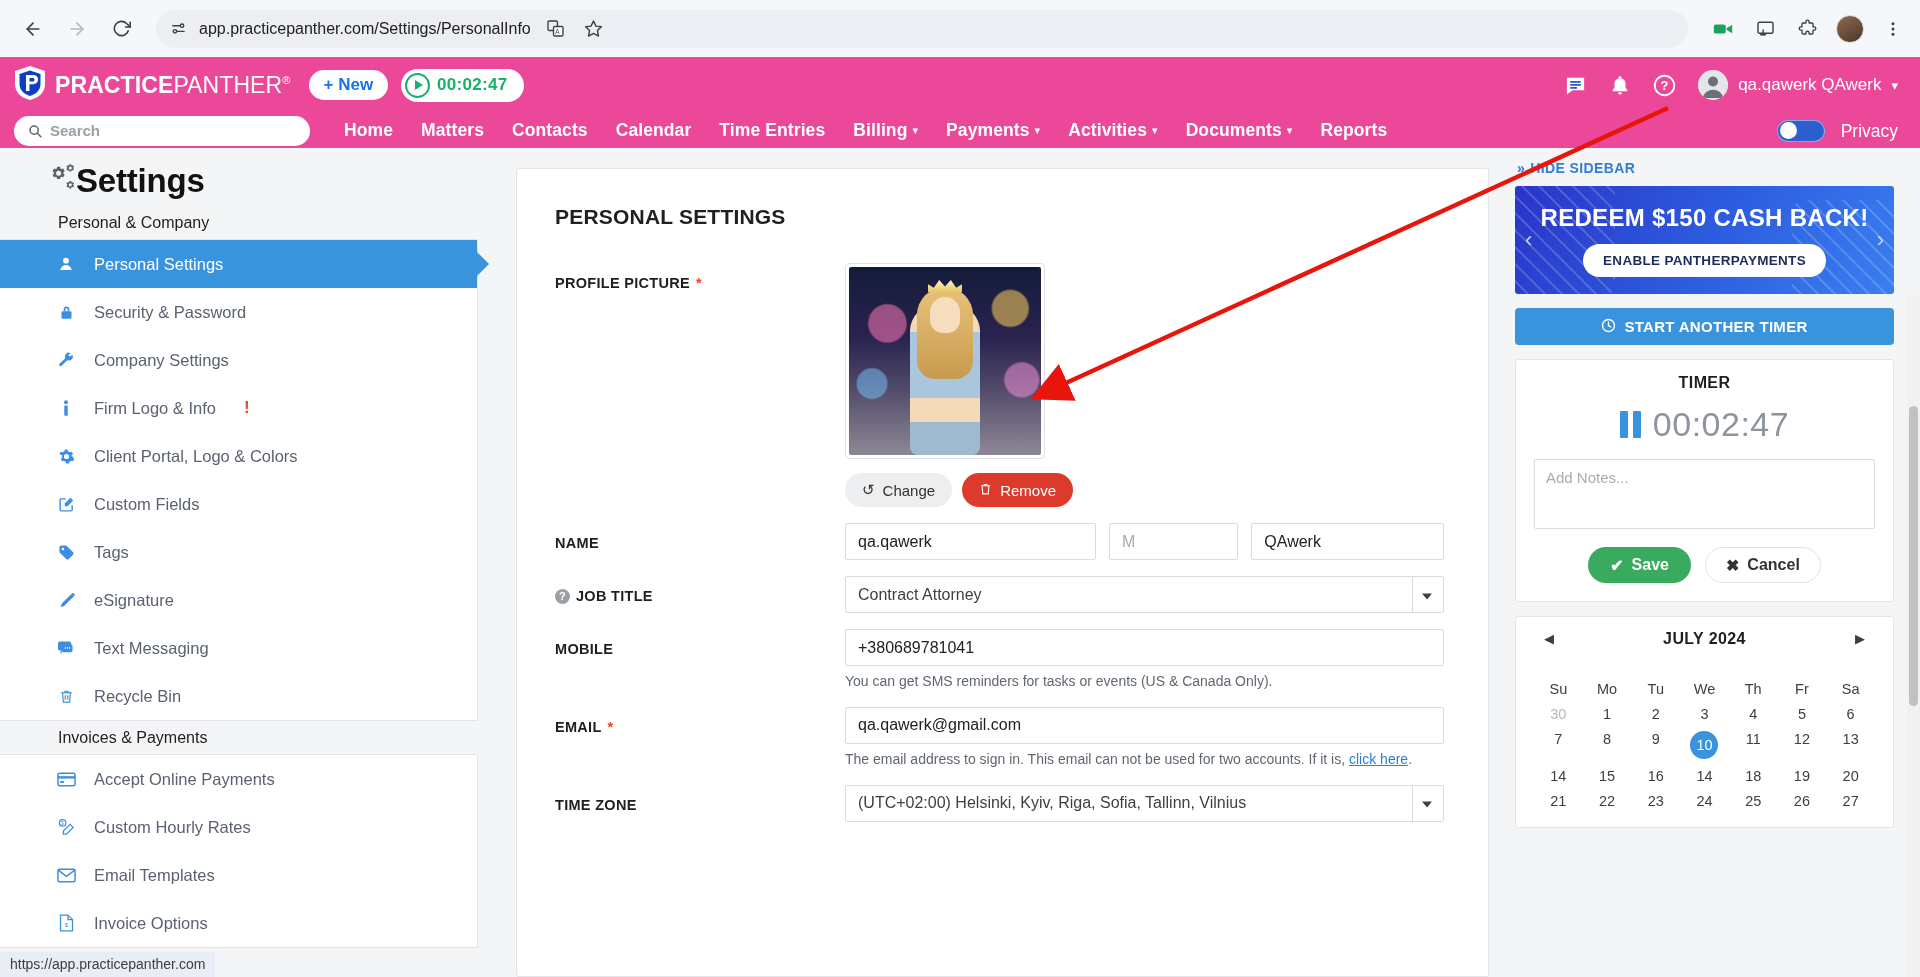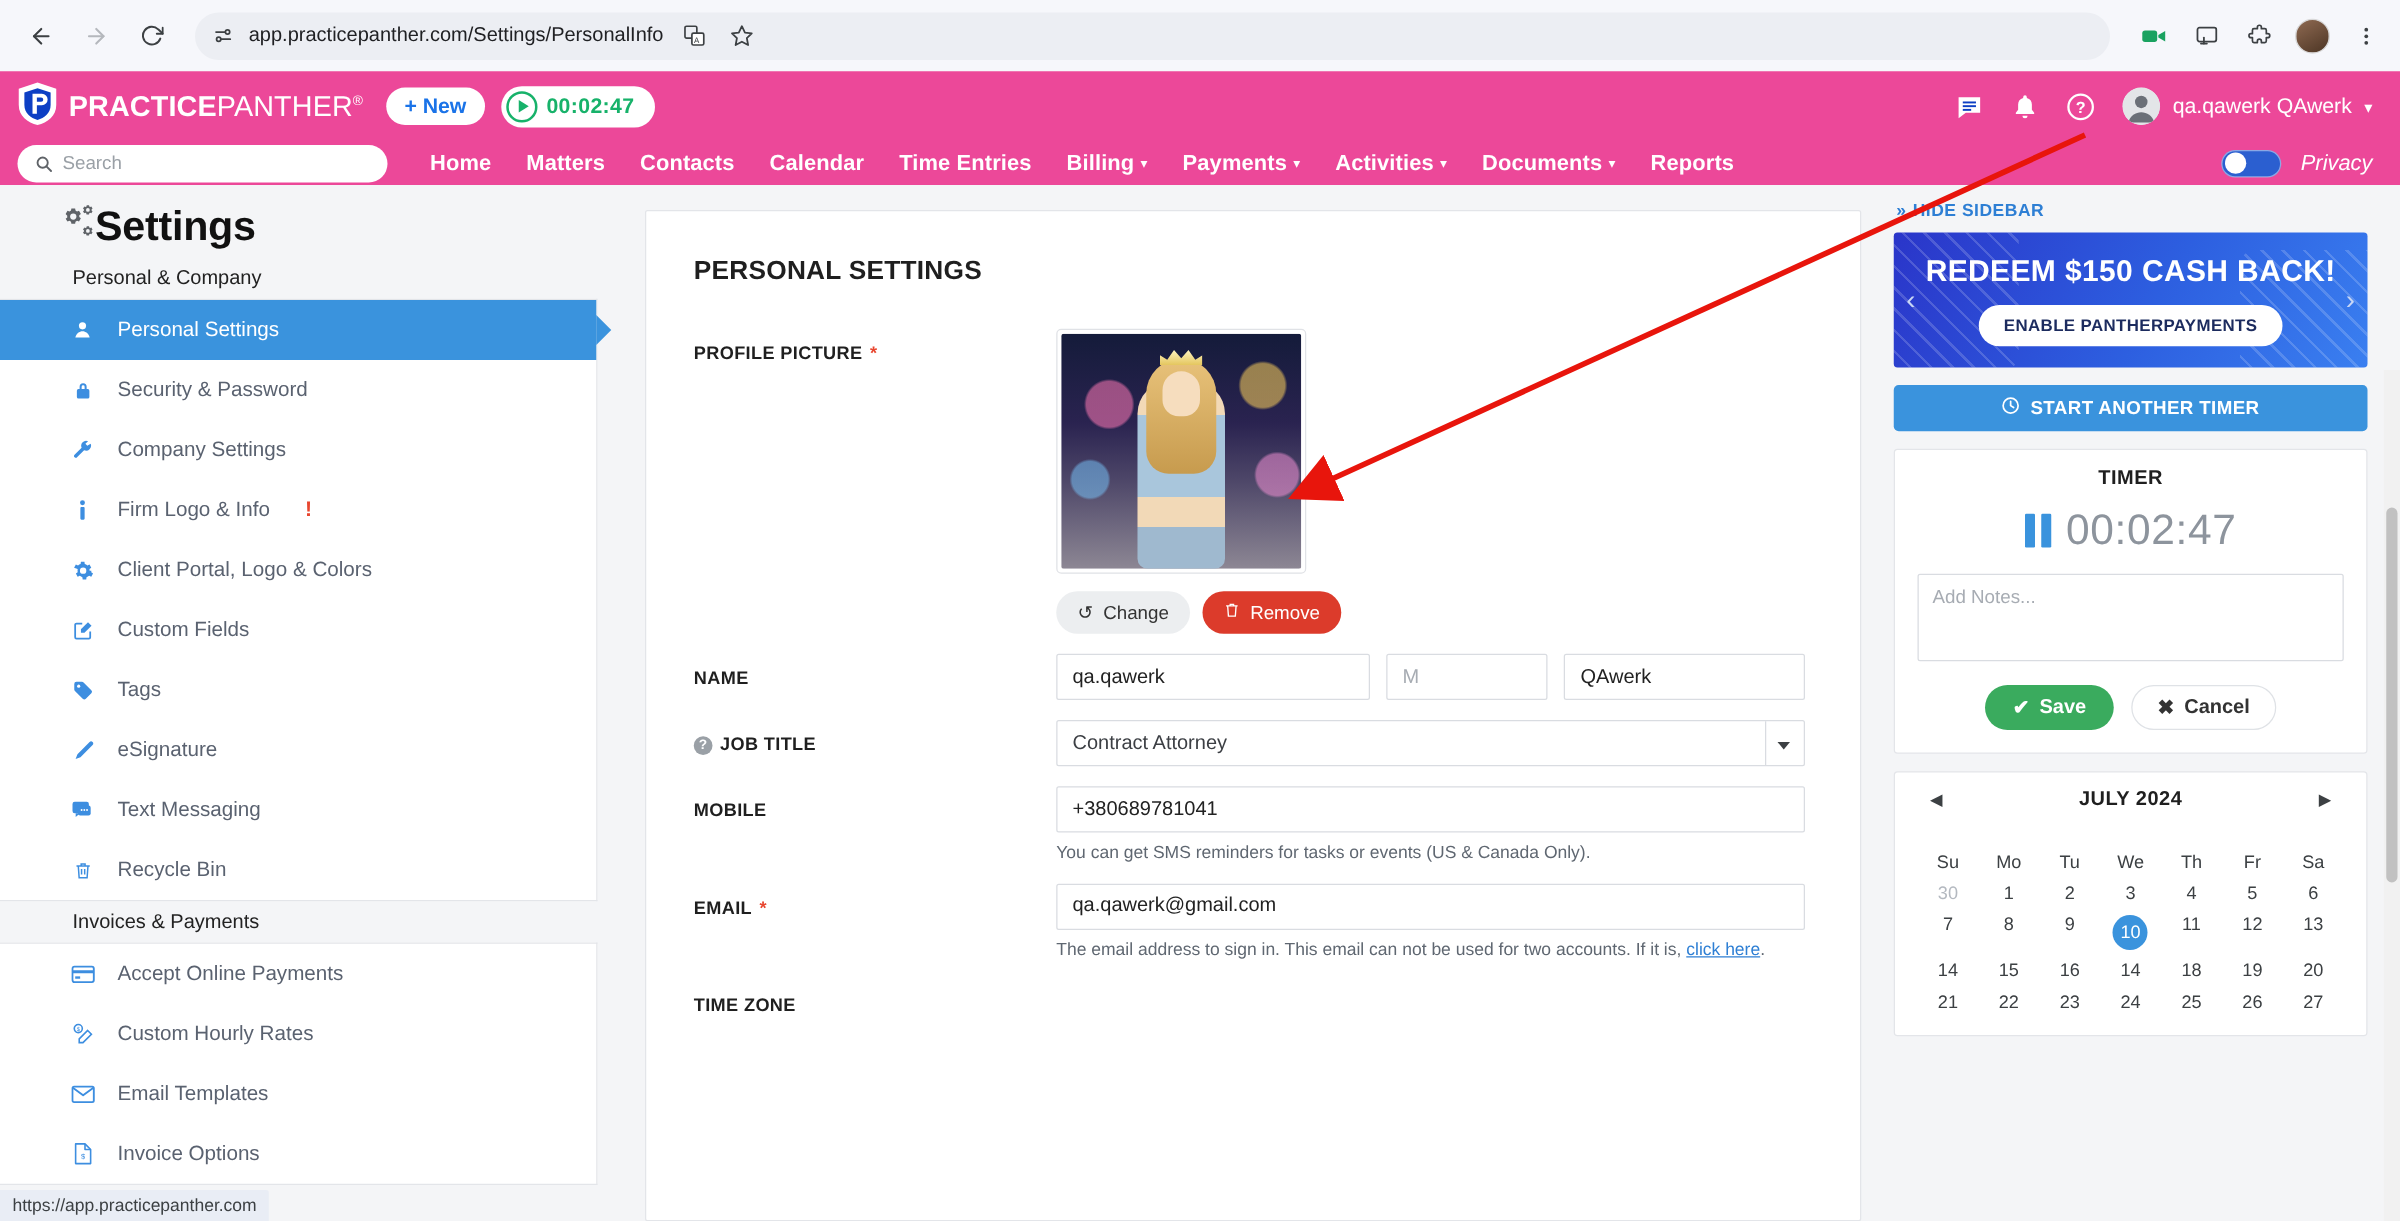--- a/index.html
+++ b/index.html
@@ -81,30 +81,30 @@
     display: flex; align-items: flex-end; justify-content: center; overflow: hidden;
   }
   .user-name { color: #fff; font-size: 17px; font-weight: 400; white-space: nowrap; }
 
   .header-row2 {
     display: flex; align-items: center; height: 35px; padding: 0 22px 0 14px;
     position: relative;
   }
   .search-box {
     width: 296px; height: 30px; background: #fff; border-radius: 16px;
-    display: flex; align-items: center; gap: 8px; padding: 0 14px; flex: none;
+    display: flex; align-items: center; gap: 8px; padding: 0 14px; flex: none; font-weight: bold;
   }
   .search-box .ph { color: #9aa0a6; font-size: 15px; }
   .nav-items { display: flex; align-items: center; gap: 28px; margin-left: 34px; }
   .nav-item {
     color: #fff; font-size: 17.5px; font-weight: 700; white-space: nowrap;
     display: flex; align-items: center; gap: 5px; letter-spacing: .1px;
   }
   .caret { font-size: 11px; font-weight: 400; }
-  .hdr-priv { margin-left: auto; display: flex; align-items: flex-start; gap: 16px; font-style: italic; }
+  .hdr-priv { margin-left: auto; display: flex; align-items: flex-end; gap: 16px; }
   .toggle {
     width: 48px; height: 22px; border-radius: 11px; background: #2b5fd0;
     border: 1px solid rgba(255,255,255,.45); position: relative;
   }
   .toggle .knob {
     position: absolute; left: 2px; top: 1.5px; width: 17px; height: 17px;
     border-radius: 50%; background: #fff;
   }
   .priv-label { color: #fff; font-size: 17.5px; font-weight: 400; }
 
@@ -719,20 +719,23 @@
           <span class="req">*</span>
         </div>
         <div class="fctl">
           <input class="inp" value="qa.qawerk@gmail.com" style="">
           <div class="hint"><span>The email address to sign in. This email can not be used for two accounts. If it is, </span><a href="#">click here</a><span>.</span></div>
         </div>
       </div>
 
       <div class="frow">
         <div class="flabel">TIME ZONE</div>
+        <div class="fctl sel-wrap sep">
+          <input class="inp" value="(UTC+02:00) Helsinki, Kyiv, Riga, Sofia, Tallinn, Vilnius" style="">
+        </div>
       </div>
     </div>
   </div>
 
   <div class="right-col">
     <div class="hide-sidebar">
       <span>»</span>
       <span>HIDE SIDEBAR</span>
     </div>
 

